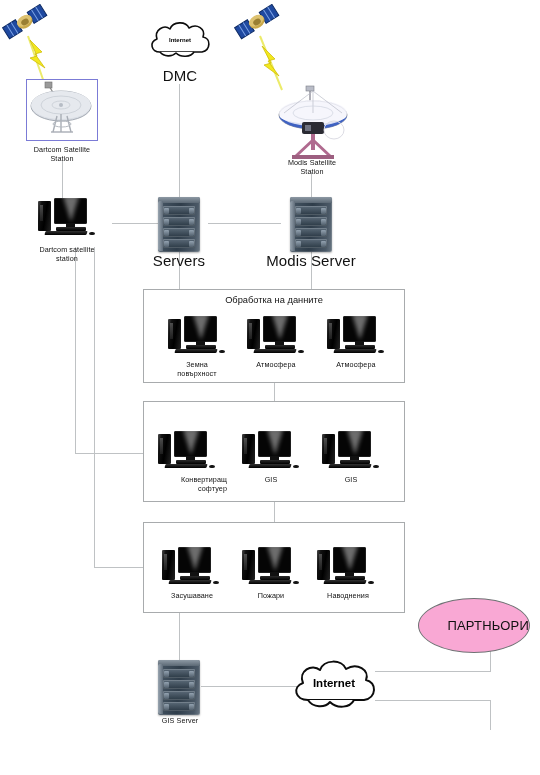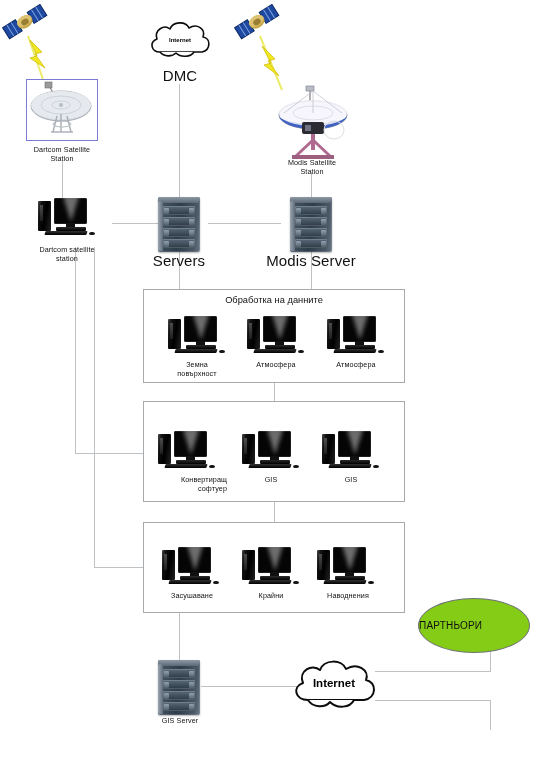--- a/index.html
+++ b/index.html
@@ -141,23 +141,23 @@
     font-family:Liberation Sans, sans-serif;
     font-weight:700;
     color:#000;
   }
 
   
   .ell{
     position:absolute;
     border:1px solid #6f7274;
     border-radius:50%;
-    background:#84cc16;
-    display:flex;align-items:center;justify-content:flex-start;
-    font-size:10px;
+    background:#f9a8d4;
+    display:flex;align-items:center;justify-content:flex-end;
+    font-size:13px;
     letter-spacing:.2px;
     color:#111;
     box-sizing:border-box;
   }
 </style>
 </head>
 <body>
 
 <div id="canvas">
 
@@ -420,21 +420,21 @@
     <div class="caption" style="left:9px;top:68px;width:78px;">Засушаване</div>
 
     <div class="pc" style="left:96px;top:24px;">
       <div class="tower"></div>
       <div class="mon"></div>
       <div class="neck"></div>
       <div class="base"></div>
       <div class="kbd"></div>
       <div class="mouse"></div>
     </div>
-    <div class="caption" style="left:89px;top:68px;width:76px;">Крайни</div>
+    <div class="caption" style="left:89px;top:68px;width:76px;">Пожари</div>
 
     <div class="pc" style="left:171px;top:24px;">
       <div class="tower"></div>
       <div class="mon"></div>
       <div class="neck"></div>
       <div class="base"></div>
       <div class="kbd"></div>
       <div class="mouse"></div>
     </div>
     <div class="caption" style="left:164px;top:68px;width:80px;">Наводнения</div>

